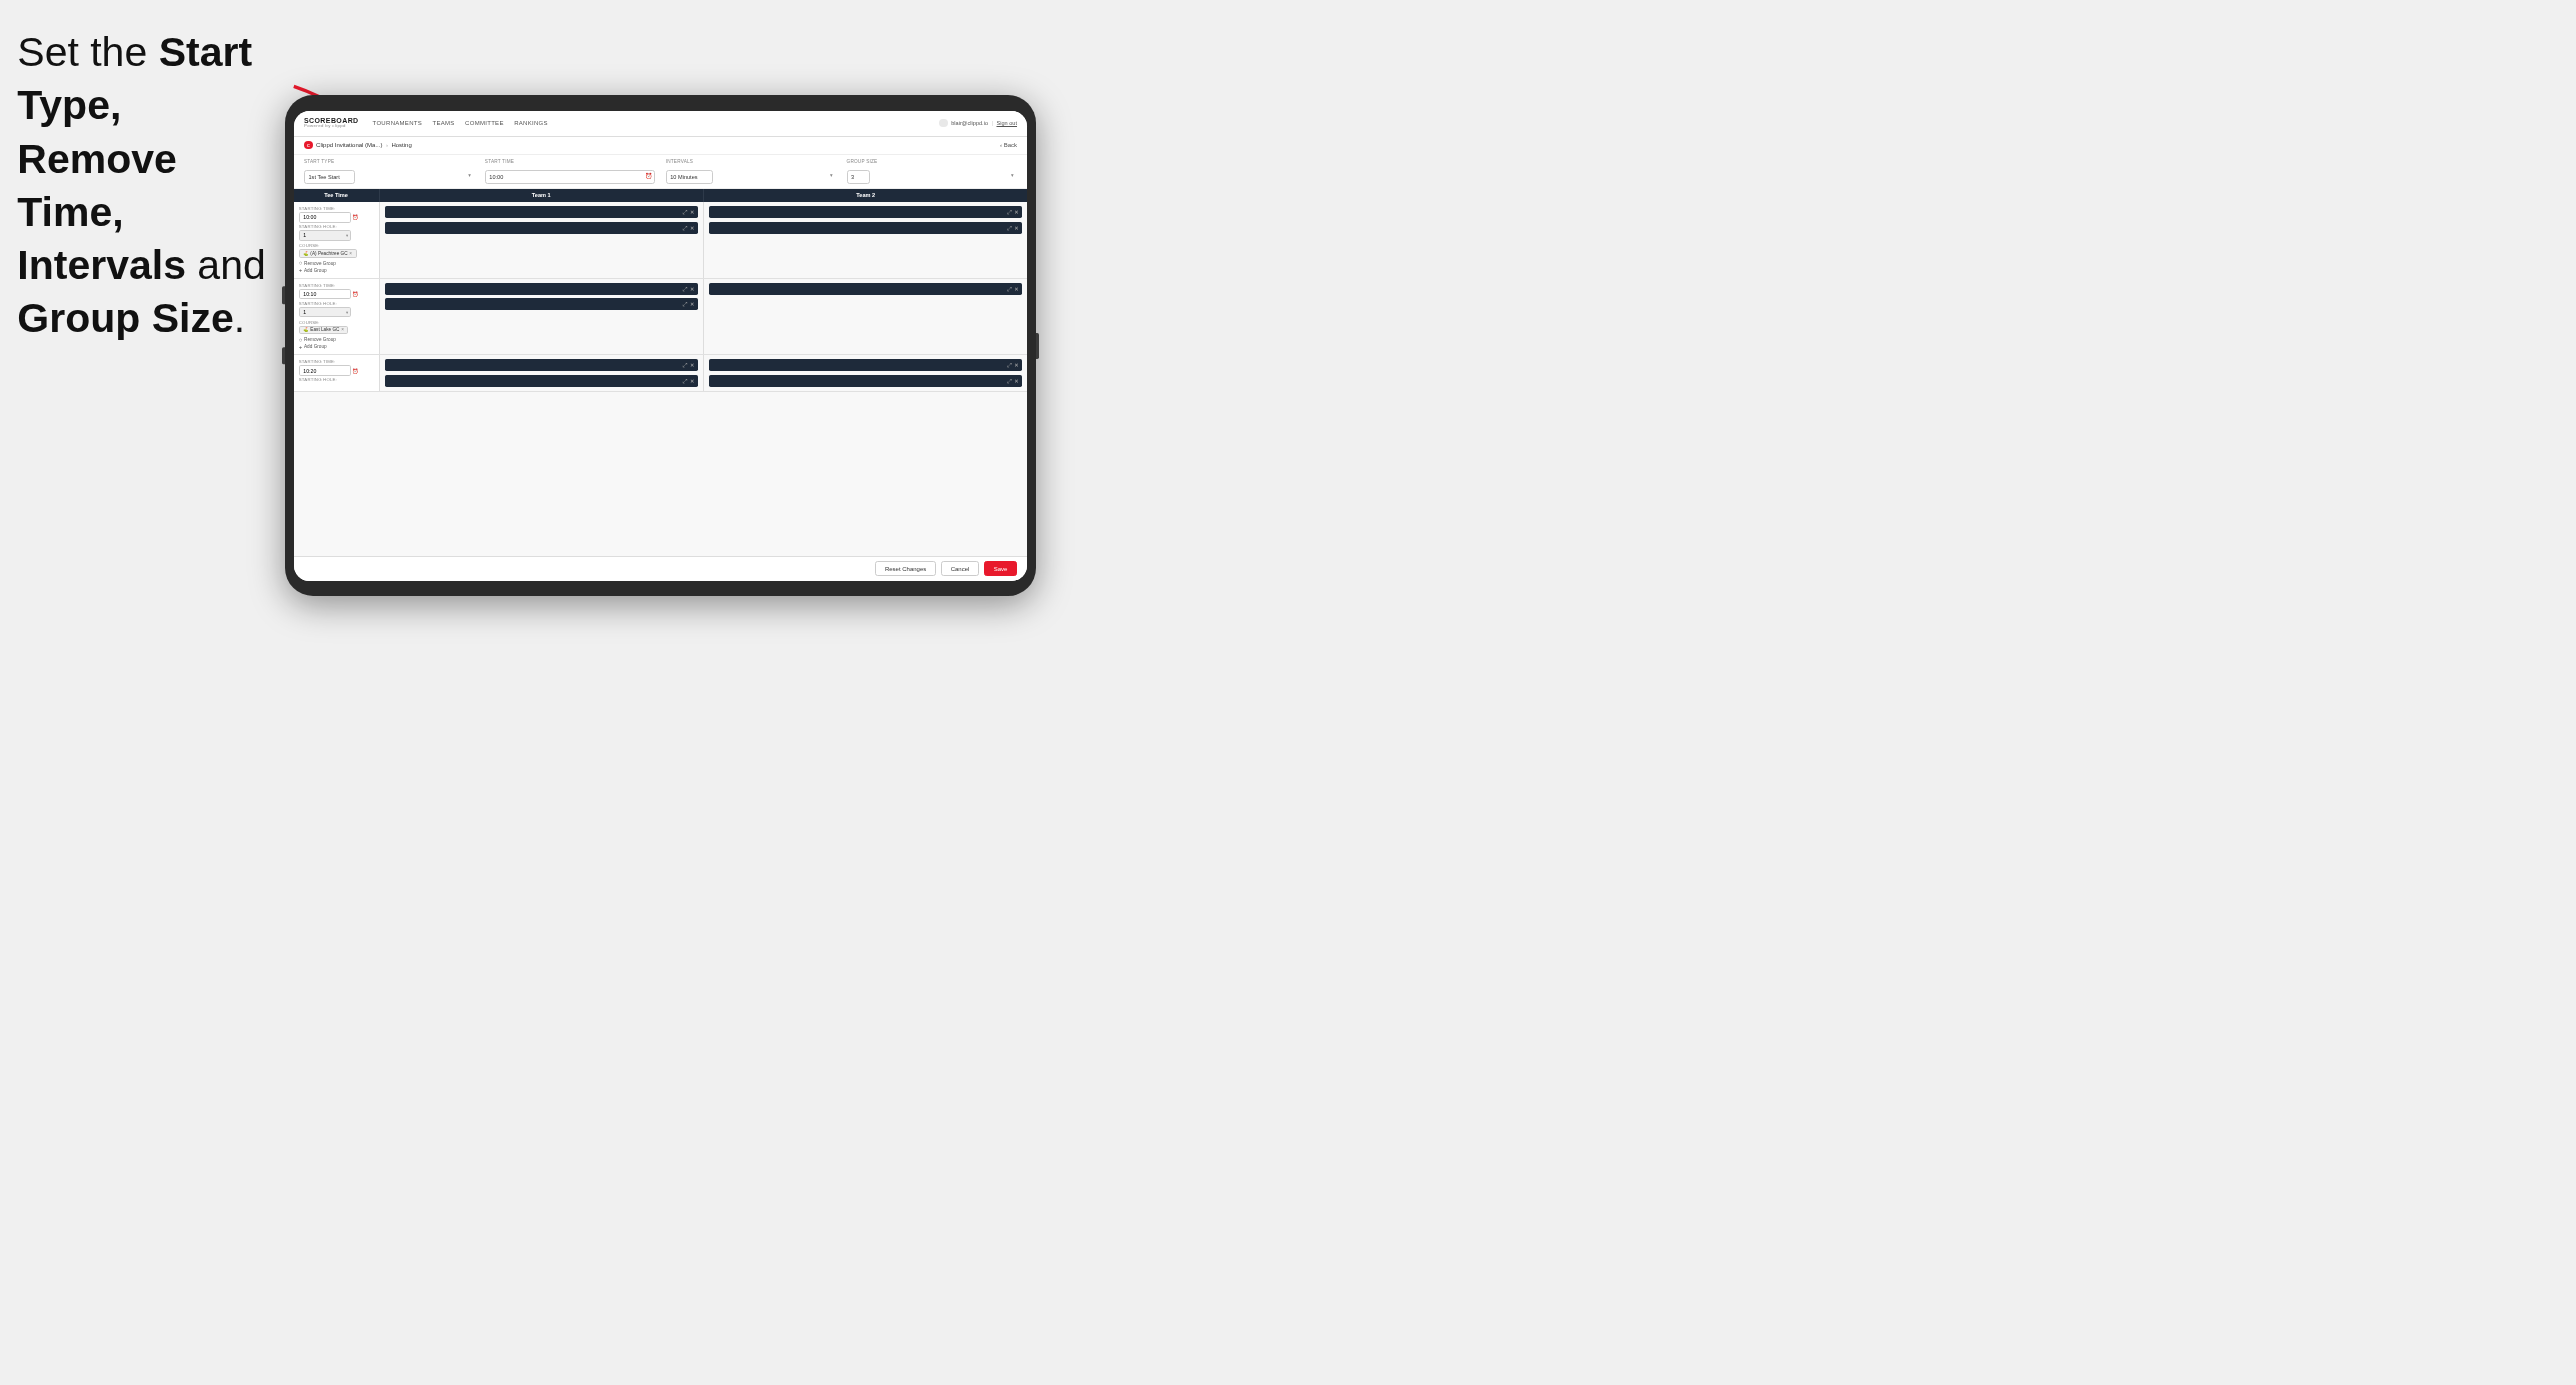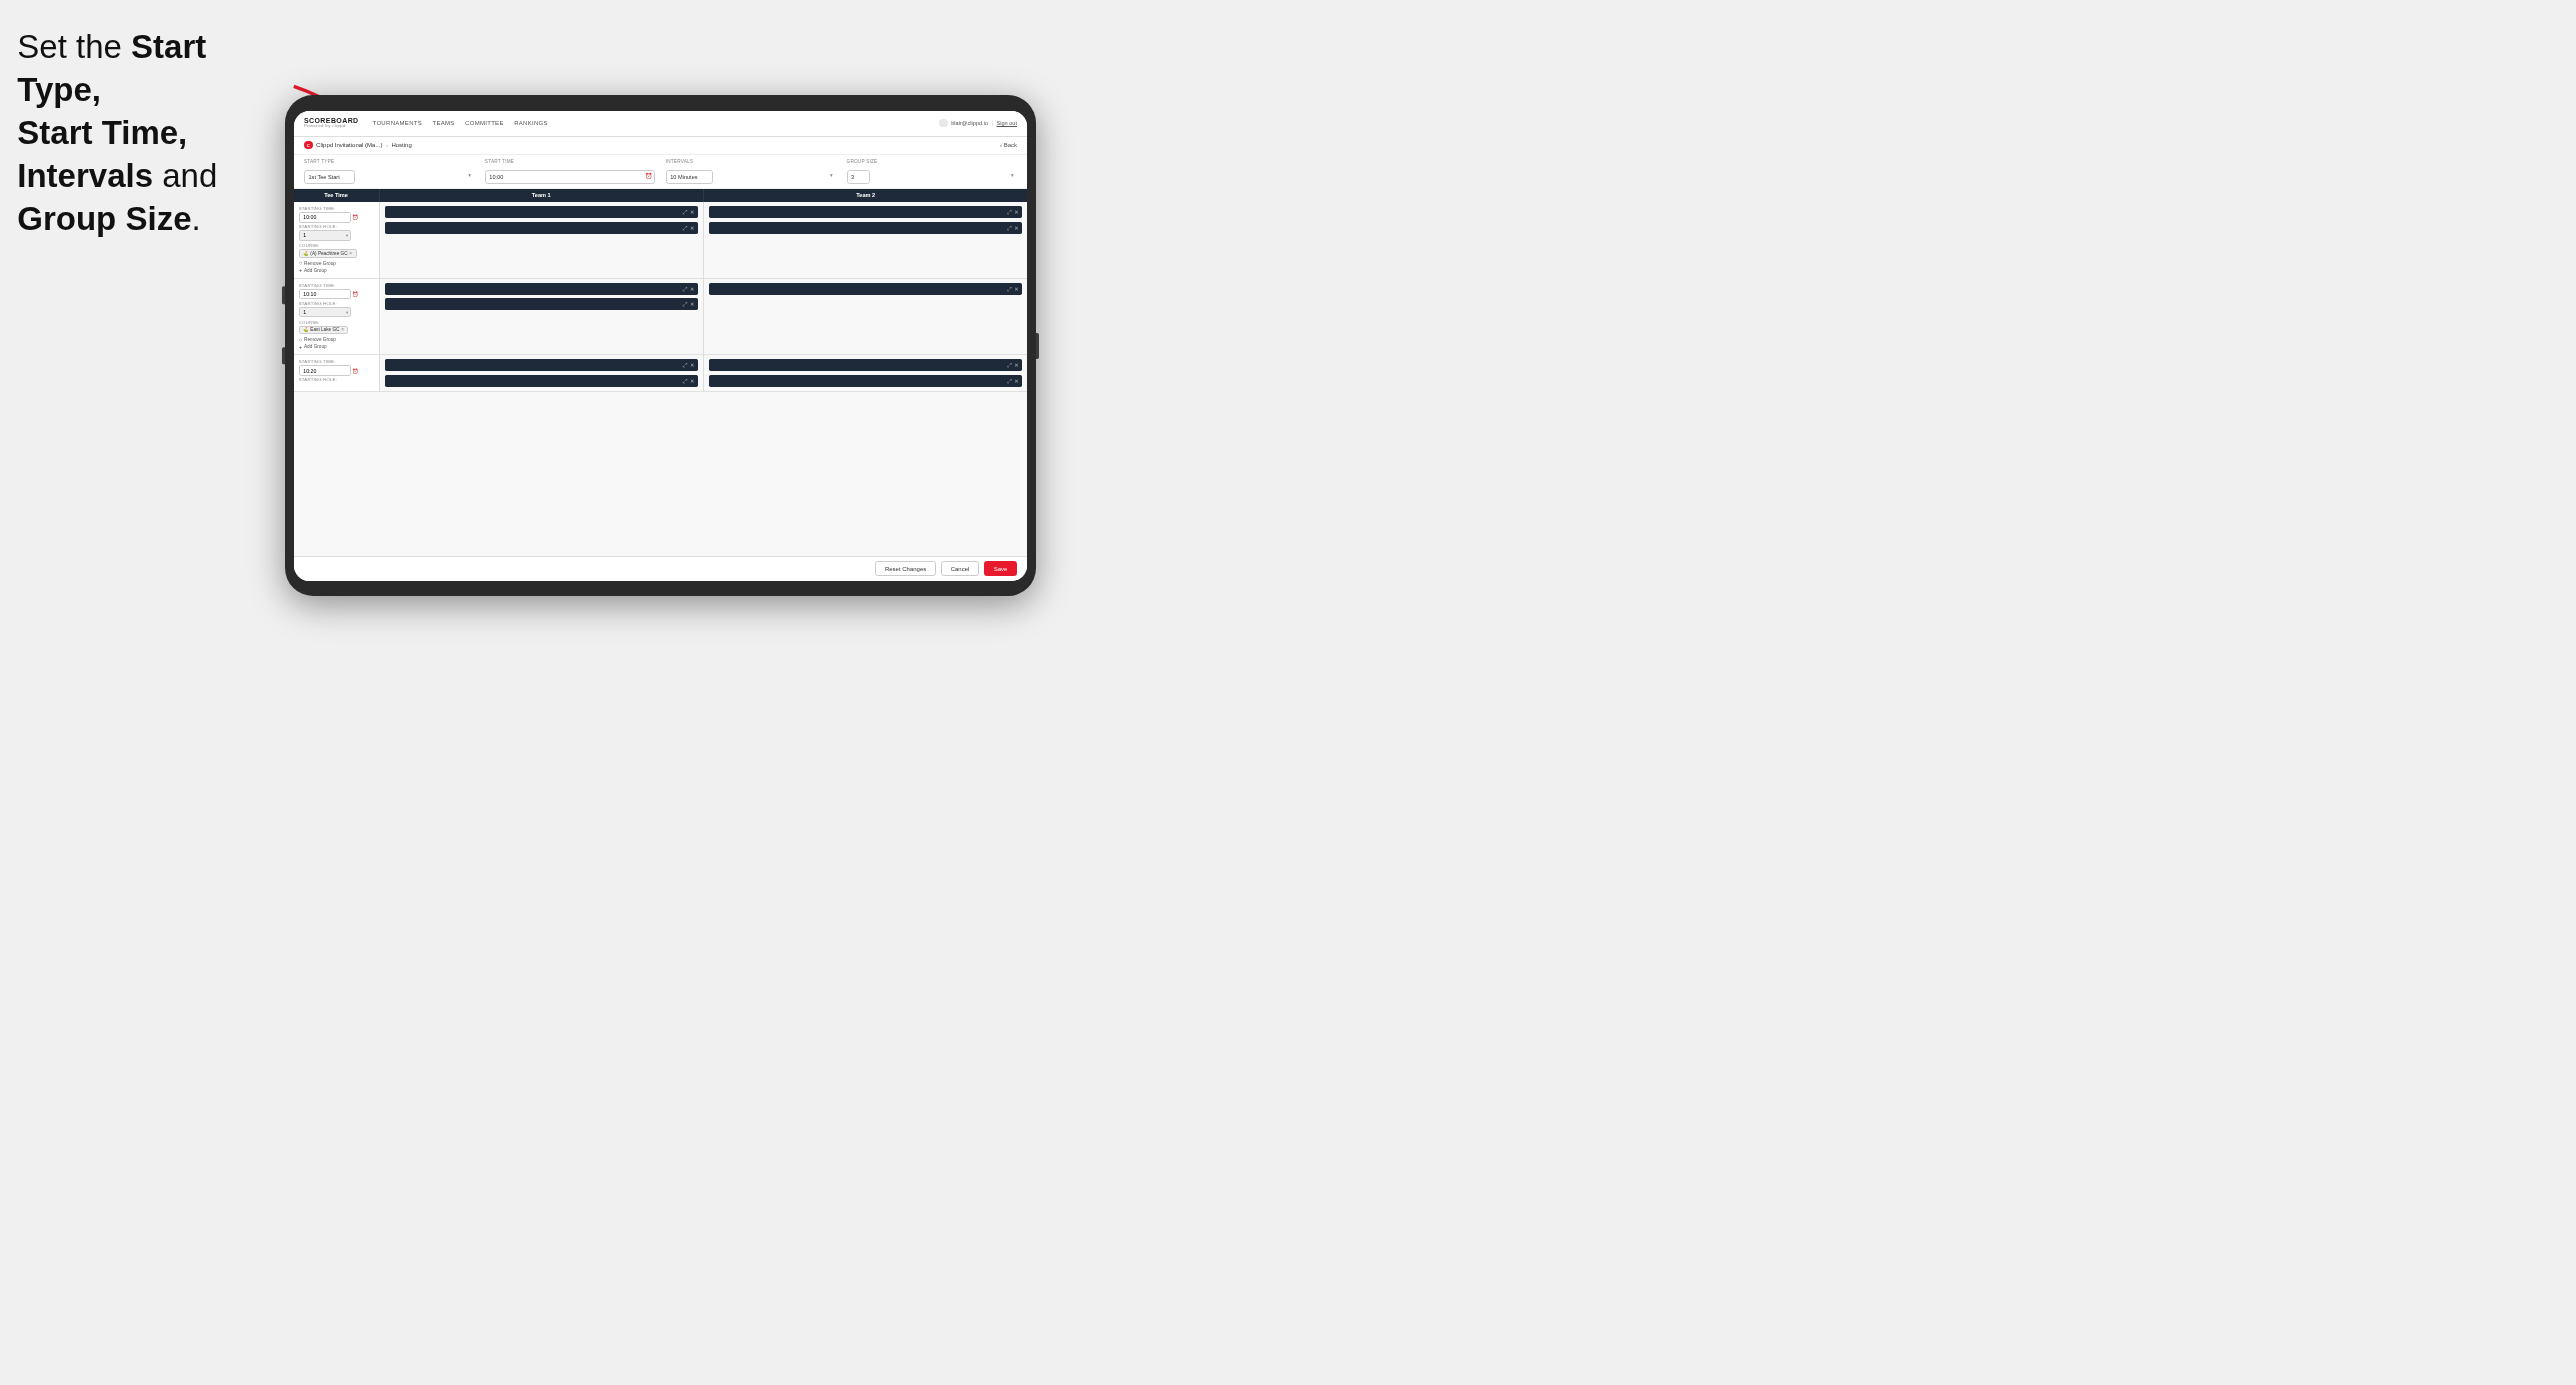--- a/index.html
+++ b/index.html
@@ -11,21 +11,21 @@
       position: relative;
       overflow: hidden;
     }
 
     
     .instruction-text {
       position: absolute;
       top: 26px;
       left: 17.3px;
       width: 268px;
-      font-size: 33px;
+      font-size: 41px;
       line-height: 1.3;
       color: #111;
     }
     .instruction-text strong {
       font-weight: 800;
     }
 
     
     .arrow-container {
       position: absolute;
@@ -482,21 +482,21 @@
       height: 17.3px;
       background: #3a3a3a;
       border-radius: 1.7px 0 0 1.7px;
     }
   </style>
 </head>
 <body>
 
 <div class="instruction-text">
   Set the <strong>Start Type,</strong><br>
-  <strong>Start Time,</strong><br>
+  <strong>Remove Time,</strong><br>
   <strong>Intervals</strong><span> and</span><br>
   <strong>Group Size</strong><span>.</span>
 </div>
 
 <div class="arrow-container">
   <svg viewBox="0 0 300 280" fill="none" xmlns="http://www.w3.org/2000/svg">
     <path d="M 60 20 Q 180 60 260 230" stroke="#e8192c" stroke-width="4" fill="none"></path>
     <polygon points="245,240 270,220 275,248" fill="#e8192c"></polygon>
   </svg>
 </div>

